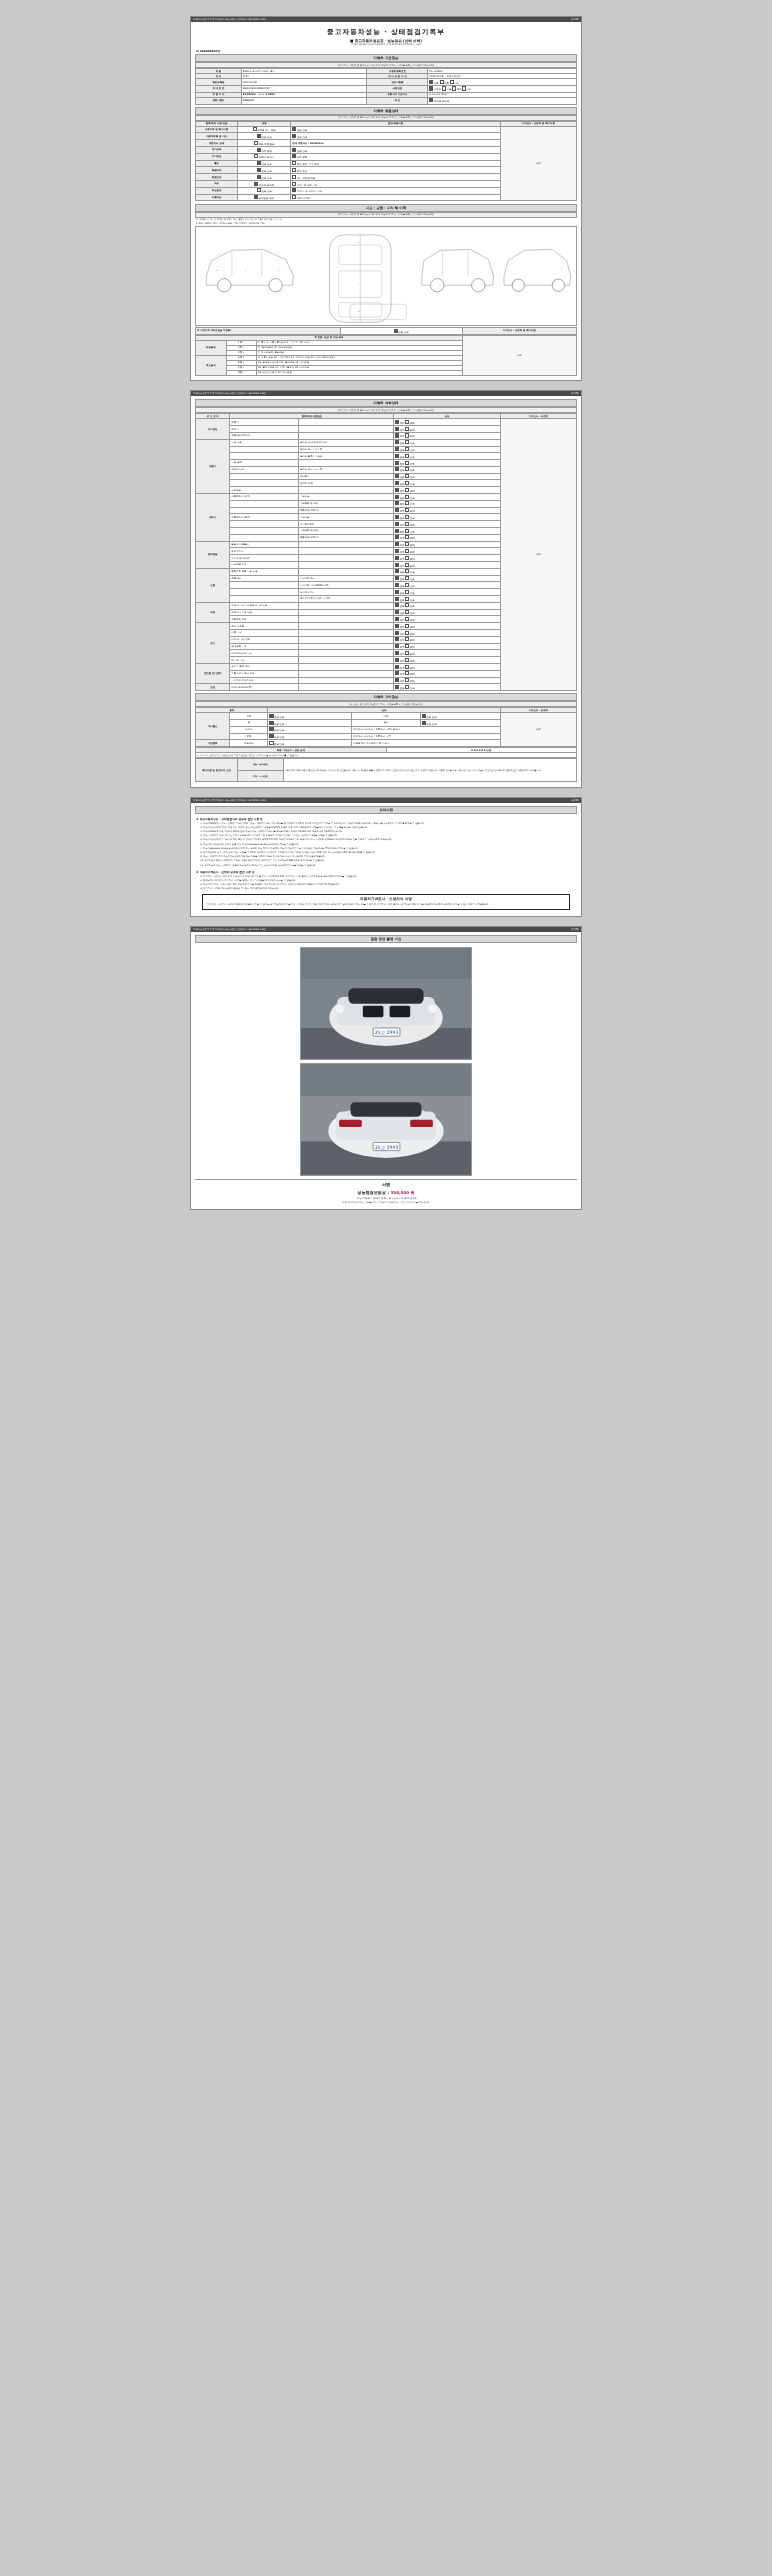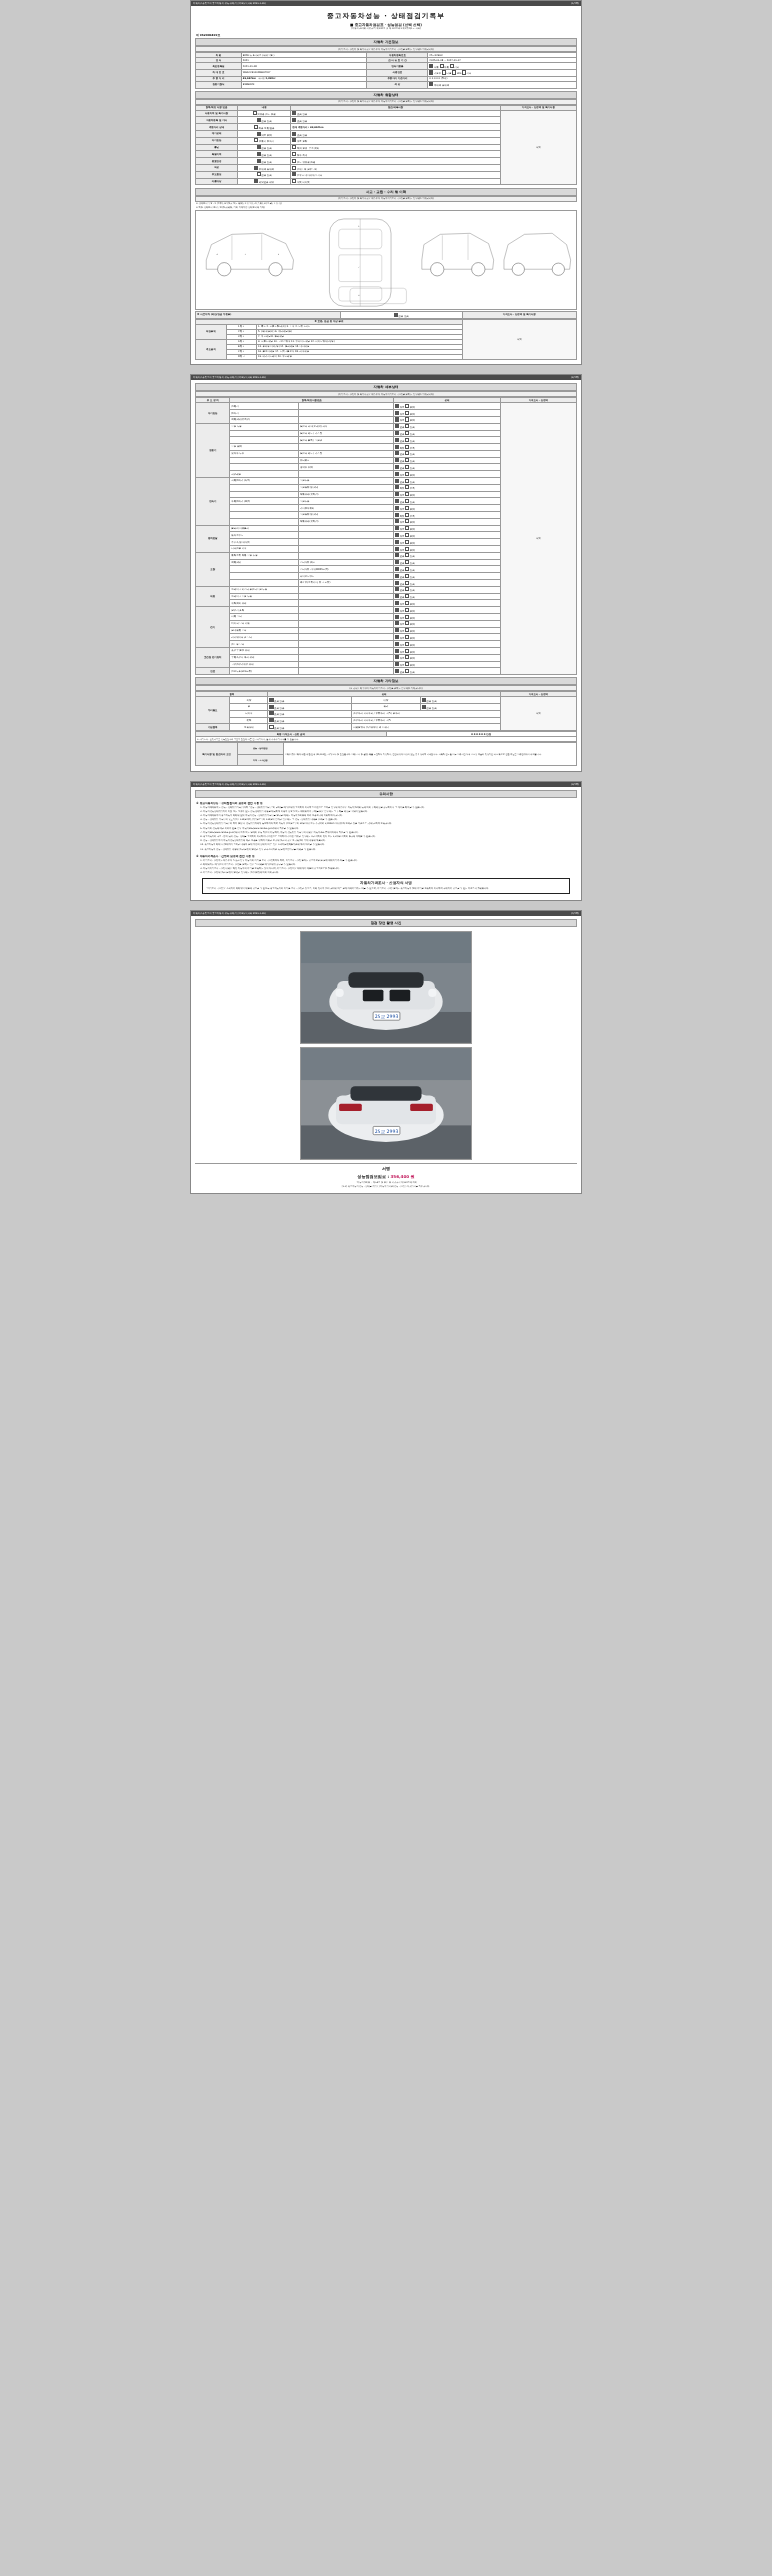--- a/index.html
+++ b/index.html
@@ -1,17 +1,17 @@
 <!DOCTYPE html>
 <html lang="ko" style="font-size:8.2px"><head>
 <meta charset="utf-8">
 <style>
   html,body{margin:0;padding:0;background:#c9c9c9;}
   body{font-family:"DejaVu Sans","Liberation Sans",sans-serif;font-size:2.7px;color:#111;}
-  .page{width:652px;margin:0 auto;position:relative;}
+  .page{width:652px;margin:16px auto;position:relative;}
   .sheet{width:392px;margin:0 auto 9.3px auto;background:#fff;border:0.5px solid #888;box-sizing:border-box;padding:0;}
   .sheet-inner{padding:3.1px 4.1px 4.1px 4.1px;}
   .topbar{background:#4a4a4a;color:#fff;font-size:2.3px;padding:1px 2.1px;display:flex;justify-content:space-between;}
   .hdr-title{text-align:center;font-weight:bold;font-size:6.7px;letter-spacing:1px;padding:3.1px 0 1px 0;}
   .hdr-sub{text-align:center;font-size:3.6px;font-weight:bold;padding:0.5px 0;}
   .hdr-sub2{text-align:center;font-size:2.3px;color:#333;padding:0 0 1.5px 0;}
   .idline{font-size:2.8px;font-weight:bold;padding:1px 0 1.5px 1px;}
   table{border-collapse:collapse;width:100%;table-layout:fixed;}
   td,th{border:0.3px solid #9a9a9a;padding:0.5px 1px;font-size:2.4px;vertical-align:middle;line-height:1.25;}
   .band{background:#d9d9d9;text-align:center;font-weight:bold;font-size:3.4px;padding:1px 0;border:0.3px solid #9a9a9a;}

